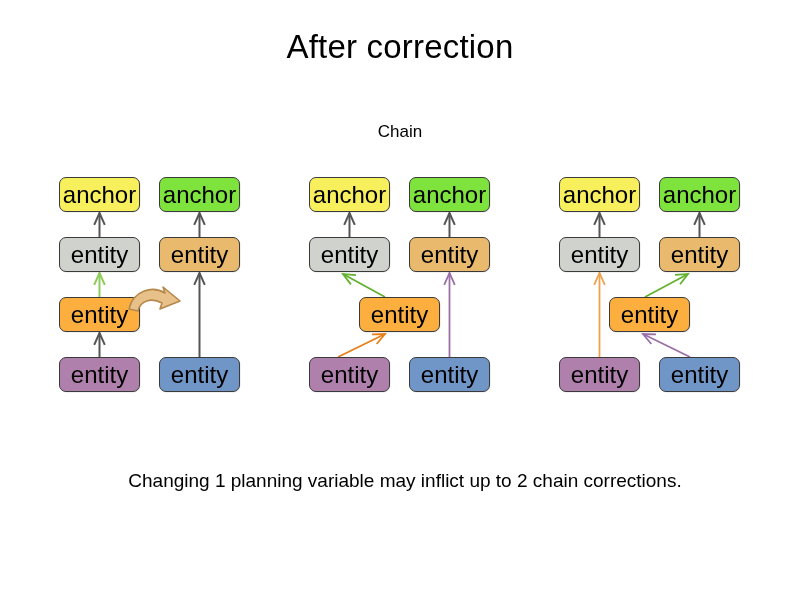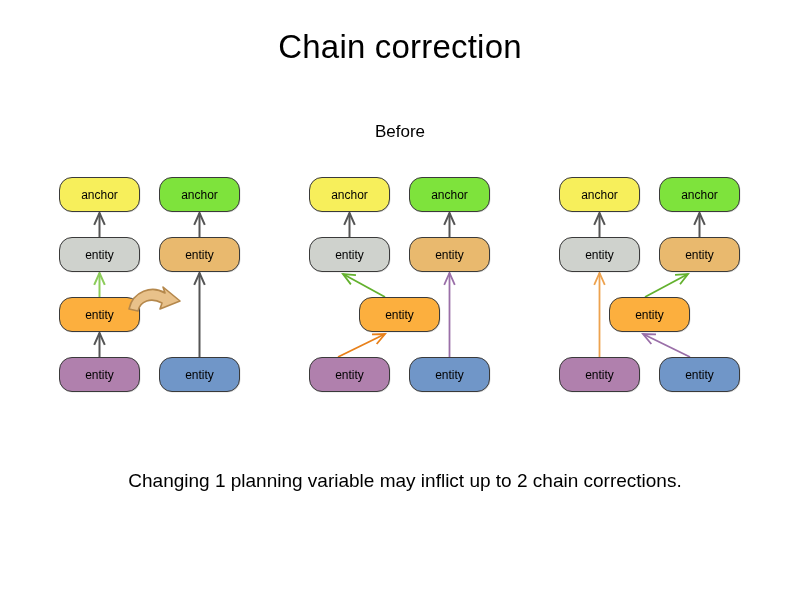--- a/index.html
+++ b/index.html
@@ -56,39 +56,39 @@
     top: 0;
     width: 800px;
     height: 600px;
     pointer-events: none;
   }
   .node {
     position: absolute;
     width: 81px;
     height: 35px;
     border: 1.6px solid #3a3a3a;
-    border-radius: 13px;
+    border-radius: 7px;
     box-sizing: border-box;
     display: flex;
     align-items: center;
     justify-content: center;
-    font-size: 12px;
+    font-size: 24px;
     line-height: 1;
     color: #000;
     box-shadow: 0.5px 0.5px 0 rgba(0,0,0,0.12);
   }
 </style>
 </head>
 <body>
 
 <div id="slide">
 
-  <div id="title">Chain correction</div>
+  <div id="title">After correction</div>
 
-  <div class="group-label" style="left:340px; top:122px; width:120px;">Before</div>
+  <div class="group-label" style="left:340px; top:122px; width:120px;">Chain</div>
 
   <svg class="diagram-svg" id="arrow-layer" viewBox="0 0 800 600" xmlns="http://www.w3.org/2000/svg">
       <line x1="99.5" y1="237" x2="99.5" y2="213" stroke="#555555" stroke-width="2" stroke-linecap="butt"></line>
       <path d="M 104.8008858897744 224.87015622406 L 99.5 213 L 94.1991141102256 224.87015622406" fill="none" stroke="#555555" stroke-width="2" stroke-linecap="butt"></path>
       <line x1="199.5" y1="237" x2="199.5" y2="213" stroke="#555555" stroke-width="2" stroke-linecap="butt"></line>
       <path d="M 204.8008858897744 224.87015622406 L 199.5 213 L 194.1991141102256 224.87015622406" fill="none" stroke="#555555" stroke-width="2" stroke-linecap="butt"></path>
       <line x1="99.5" y1="297" x2="99.5" y2="273" stroke="#8ccc5a" stroke-width="2" stroke-linecap="butt"></line>
       <path d="M 104.8008858897744 284.87015622406 L 99.5 273 L 94.1991141102256 284.87015622406" fill="none" stroke="#8ccc5a" stroke-width="2" stroke-linecap="butt"></path>
       <line x1="99.5" y1="357" x2="99.5" y2="333" stroke="#555555" stroke-width="2" stroke-linecap="butt"></line>
       <path d="M 104.8008858897744 344.87015622406 L 99.5 333 L 94.1991141102256 344.87015622406" fill="none" stroke="#555555" stroke-width="2" stroke-linecap="butt"></path>

